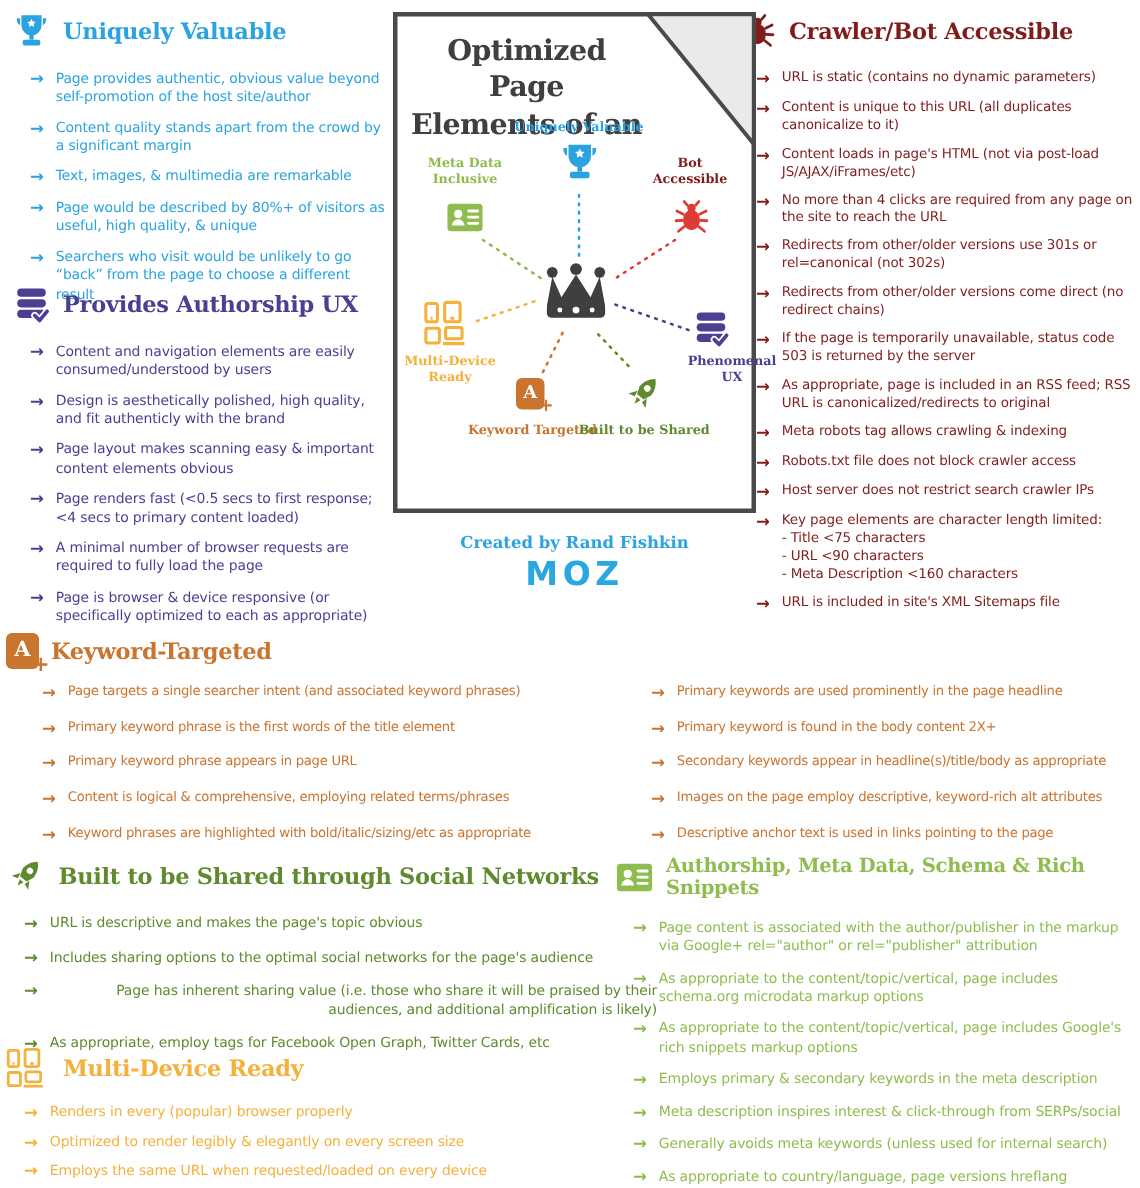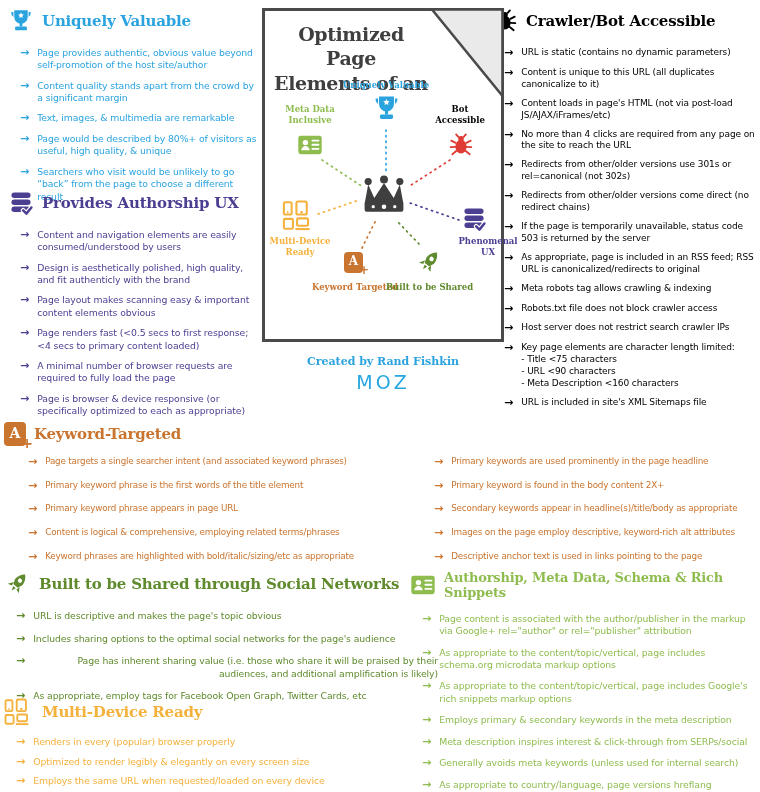--- a/index.html
+++ b/index.html
@@ -8,21 +8,21 @@
   .sec{position:absolute;}
   .h{display:flex;align-items:center;gap:8px;margin-bottom:13px;}
   .h h2{margin:0;font-family:"DejaVu Serif",serif;font-weight:700;font-size:15px;letter-spacing:-0.2px;}
   .icon{flex:none;display:inline-block;line-height:0;}
   .icon svg{display:block;}
   .list{list-style:none;margin:0;padding:0 0 0 12px;}
   .list li{display:flex;gap:8px;margin-bottom:8px;align-items:flex-start;}
   .arrow{font-weight:700;font-size:11px;line-height:1.15;flex:none;}
   .txt{font-size:9.3px;line-height:1.33;letter-spacing:-0.1px;white-space:pre-line;}
   
-  .c-blue{color:#2AA3DF;} .c-purple{color:#4B3F92;} .c-red{color:#000000;}
+  .c-blue{color:#2AA3DF;} .c-purple{color:#4B3F92;} .c-red{color:#7f1d1d;}
   .c-orange{color:#C9742F;} .c-olive{color:#5F8A2D;} .c-green{color:#8FBC4F;}
   .c-yellow{color:#F4B13C;}
   
   #sec-uv{left:8px;top:8px;width:252px;}
   #sec-ux{left:8px;top:190px;width:252px;}
   #sec-bot{left:492px;top:8px;width:268px;}
   #sec-bot .txt{font-size:9px;}
   #sec-bot .list li{margin-bottom:7px;}
   #sec-kw{left:4px;top:422px;width:752px;}
   .kwlist{position:absolute;top:34px;}
@@ -43,21 +43,21 @@
   .page{position:relative;width:242px;height:334px;}
   .page-bg{position:absolute;left:0;top:0;}
   .pg-title{position:absolute;left:10px;top:14px;width:158px;text-align:center;
             font-family:"DejaVu Serif",serif;font-weight:700;font-size:19px;line-height:1.28;
             color:#3F3F3F;letter-spacing:-0.4px;}
   .node-label{position:absolute;text-align:center;font-family:"DejaVu Serif",serif;
               font-weight:700;font-size:8.5px;line-height:1.25;white-space:pre-line;}
   .node-icon{position:absolute;line-height:0;}
   .credit{margin-top:13px;text-align:center;font-family:"DejaVu Serif",serif;
           font-weight:700;font-size:11px;color:#2AA3DF;}
-  .moz{margin-top:3px;text-align:center;font-weight:400;font-size:19px;letter-spacing:3px;
+  .moz{margin-top:3px;text-align:center;font-weight:700;font-size:22px;letter-spacing:3px;
        color:#28A7E0;}
   
   .kw-badge{position:relative;display:inline-block;width:22px;height:24px;background:#C9742F;
             border-radius:4px;}
   .kw-badge .kw-a{position:absolute;left:0;right:0;top:3px;text-align:center;color:#fff;
                   font:700 14px "DejaVu Serif",serif;font-style:normal;}
   .kw-badge .kw-plus{position:absolute;right:-7px;bottom:-5px;color:#C9742F;
                      font:700 14px "DejaVu Sans",sans-serif;font-style:normal;}
   .kw-badge.sm{width:19px;height:21px;}
   .kw-badge.sm .kw-a{font-size:12px;top:2px;}

